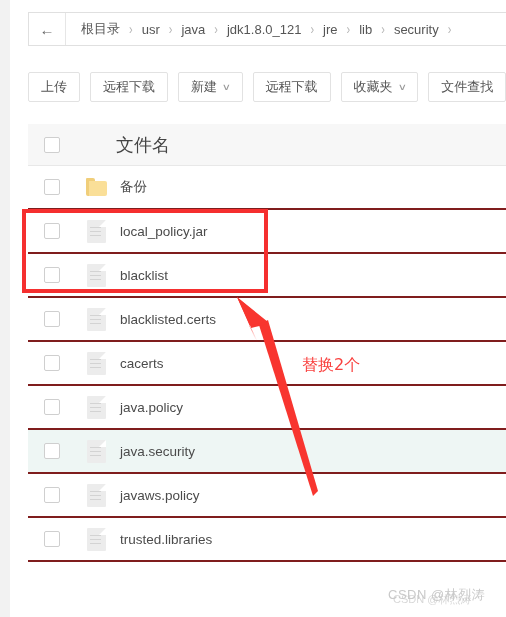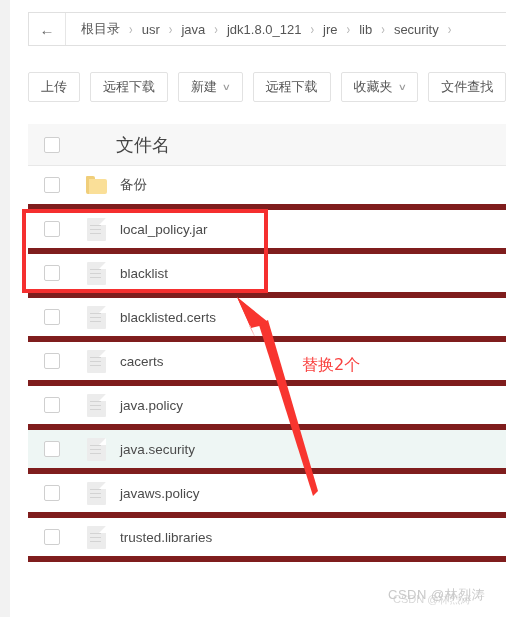--- a/index.html
+++ b/index.html
@@ -73,21 +73,21 @@
     transform:scaleX(1.4);
   }
 
   
   .table{
     position:absolute;left:28px;top:124px;right:0;
   }
   .row{
     display:flex;align-items:center;
     height:44px;
-    border-bottom:6px solid #7f1d1d;
+    border-bottom:2px solid #7f1d1d;
     box-sizing:border-box;
     position:relative;
   }
   .row.header{
     background:#f7f7f7;
     border-bottom:1px solid #e8e8e8;
     height:42px;
   }
   .row.hl{ background:#eef6f4; }
   .cb-cell{

